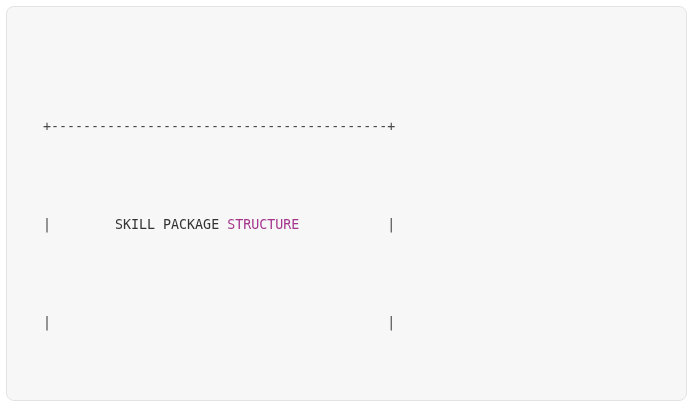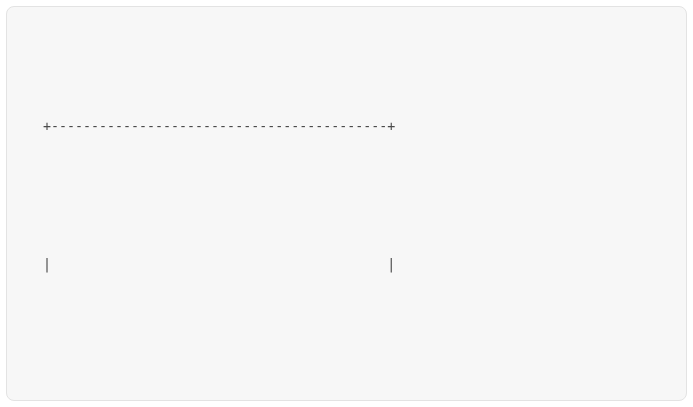--- a/index.html
+++ b/index.html
@@ -64,20 +64,21 @@
 <body>
 
 <div class="card">
 
   <div class="ascii-box">
 
     
     <span class="row rule">+------------------------------------------+</span>
 
     
+    <span class="row"><span class="bar">|</span><span class="pad">        </span><span class="plain">SKILL PACKAGE </span><span class="magenta">STRUCTURE</span><span class="pad">           </span><span class="bar">|</span></span>
 
     
     <span class="row"><span class="bar">|</span><span class="pad">                                          </span><span class="bar">|</span></span>
 
     
     
 
     
 
     

